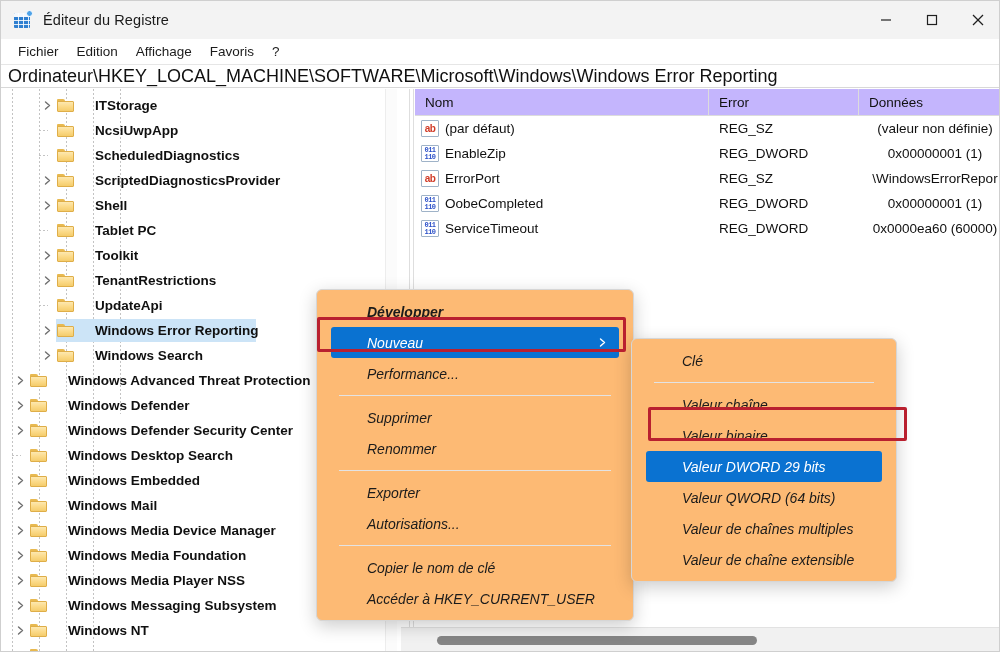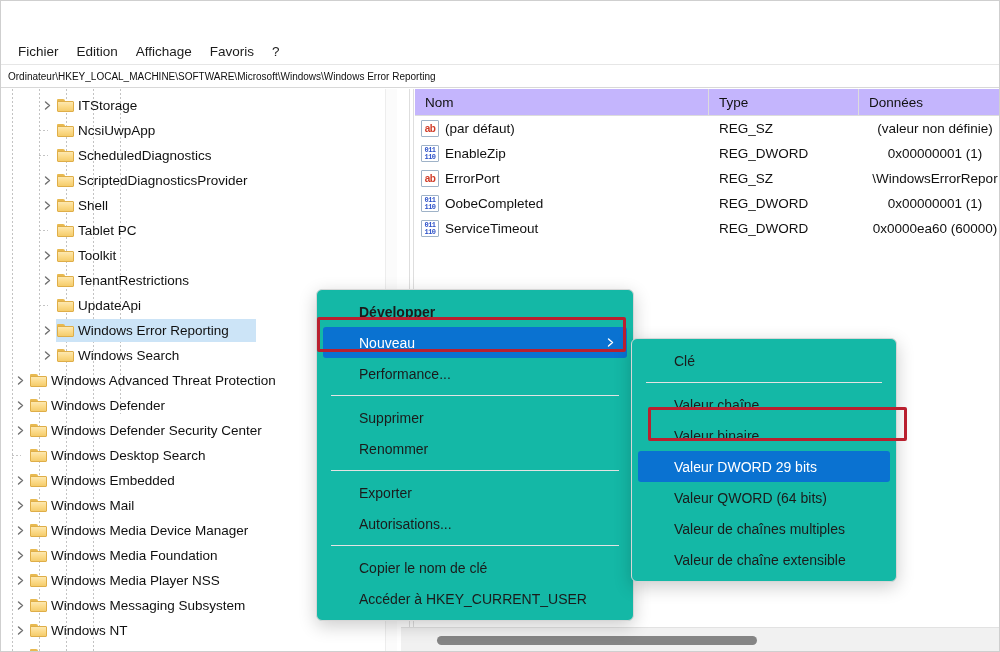--- a/index.html
+++ b/index.html
@@ -82,21 +82,21 @@
   .addressbar {
     position: absolute; left: 0; top: 63px;
     width: 1000px; height: 24px;
     background: #ffffff;
     border-top: 1px solid #e6e6e6;
     border-bottom: 1px solid #d8d8d8;
     box-sizing: border-box;
     display: flex; align-items: center;
   }
   .addressbar .path {
-    font-size: 10px; color: #101010;
+    font-size: 18px; color: #101010;
     padding-left: 7px;
     white-space: nowrap;
   }
 
   
   .content {
     position: absolute; left: 0; top: 88px;
     width: 1000px; height: 564px;
     background: #ffffff;
   }
@@ -139,21 +139,21 @@
     width: 8px; height: 3px;
     background: #e8b950; border-radius: 1px 2px 0 0;
   }
   .folder i:after {
     content:""; position: absolute; left:0; top:2px;
     width: 17px; height: 11px;
     background: linear-gradient(180deg,#fde8b0 0%, #fbd986 55%, #f4cc6c 100%);
     border: 1px solid #dfae48; border-radius: 1px;
     box-sizing: border-box;
   }
-  .tlabel { position: relative; z-index: 2; padding-left: 3px; }
+  .tlabel { position: relative; z-index: 2; padding-left: 20px; font-weight: bold; }
 
   
   .guide {
     position: absolute; top: 0; width: 1px; height: 564px;
     background-image: linear-gradient(to bottom, #c3c3c3 50%, rgba(255,255,255,0) 0%);
     background-size: 1px 4px; background-repeat: repeat-y;
   }
   .tee {
     position: absolute; width: 9px; height: 1px;
     background-image: linear-gradient(to right, #c3c3c3 50%, rgba(255,255,255,0) 0%);
@@ -238,27 +238,28 @@
   }
   .corner-box {
     position: absolute; left: 400px; bottom: 0;
     width: 14px; height: 26px; background: #f1f1f1;
     border-top: 1px solid #e2e2e2; box-sizing: border-box;
   }
 
   
   .ctx {
     position: absolute;
-    background: #14b8a6;
+    background: #fdba74;
     border: 1px solid #d6d6d6;
     border-radius: 6px;
     box-shadow: 0 5px 18px rgba(0,0,0,.20);
-    padding: 6px 0;
+    padding: 6px 8px;
     box-sizing: border-box;
     z-index: 50;
+    font-style: italic;
   }
   .ctx-main { left: 315px; top: 288px; width: 318px; }
   .ctx-sub  { left: 630px; top: 337px; width: 266px; }
   .mi {
     position: relative;
     height: 31px; display: flex; align-items: center;
     padding-left: 42px; padding-right: 14px;
     font-size: 14px; color: #1b1b1b; white-space: nowrap;
   }
   .mi.bold { font-weight: bold; }
@@ -283,20 +284,46 @@
     z-index: 60;
   }
   .redbox-nouveau { left: 316px; top: 316px; width: 303px; height: 29px; }
   .redbox-dword   { left: 647px; top: 406px; width: 253px; height: 28px; }
 </style>
 </head>
 <body>
 
 <div id="app">
 
+  <div class="titlebar">
+    <div class="app-icon">
+      <div class="sheet"></div>
+        <div class="gridlines"></div>
+        <div class="dot"></div>
+    </div>
+    <div class="title-text">Éditeur du Registre</div>
+    <div class="win-controls">
+      <div class="win-btn">
+        <svg width="12" height="12" viewBox="0 0 12 12">
+            <line x1="1" y1="6" x2="11" y2="6" stroke="#202020" stroke-width="1.2"></line>
+          </svg>
+      </div>
+      <div class="win-btn">
+        <svg width="12" height="12" viewBox="0 0 12 12">
+            <rect x="1.5" y="1.5" width="9" height="9" fill="none" stroke="#202020" stroke-width="1.2"></rect>
+          </svg>
+      </div>
+      <div class="win-btn">
+        <svg width="14" height="14" viewBox="0 0 14 14">
+            <line x1="2" y1="2" x2="12" y2="12" stroke="#202020" stroke-width="1.2"></line>
+            <line x1="12" y1="2" x2="2" y2="12" stroke="#202020" stroke-width="1.2"></line>
+          </svg>
+      </div>
+    </div>
+  </div>
 
   <div class="menubar">
     <div class="menu-item">Fichier</div>
     <div class="menu-item">Edition</div>
     <div class="menu-item">Affichage</div>
     <div class="menu-item">Favoris</div>
     <div class="menu-item">?</div>
   </div>
 
   <div class="addressbar">
@@ -584,21 +611,21 @@
       <div class="tree-vscroll">
         <div class="thumb" style="top:455px; height:38px;"></div>
       </div>
     </div>
 
     <div class="splitter"></div>
 
     <div class="list-pane">
       <div class="list-header">
         <div class="hcell hc-name">Nom</div>
-        <div class="hcell hc-type">Type</div>
+        <div class="hcell hc-type">Error</div>
         <div class="hcell hc-data">Données</div>
       </div>
       <div class="list-body" id="list-body">
           <div class="list-row">
             <div class="vicon">
               <div class="box sz">ab</div>
             </div>
             <div class="c-name">(par défaut)</div>
             <div class="c-type">REG_SZ</div>
             <div class="c-data">(valeur non définie)</div>

